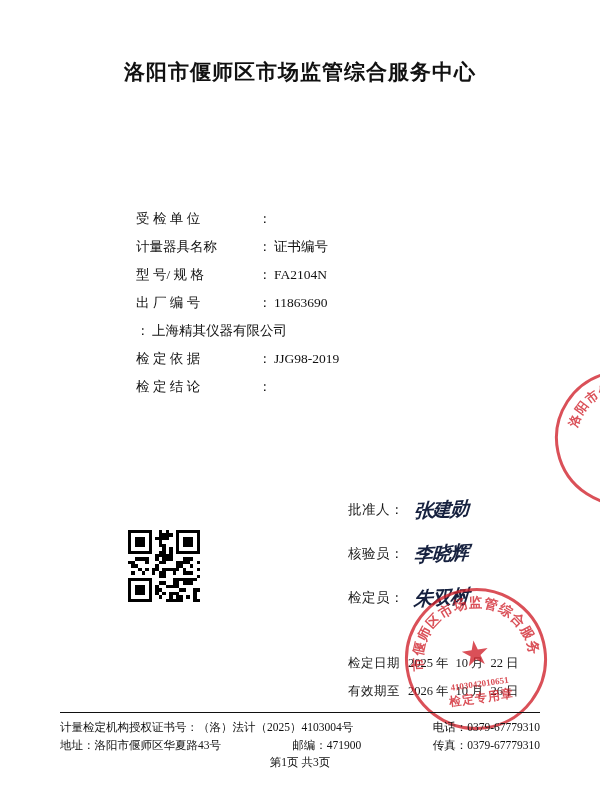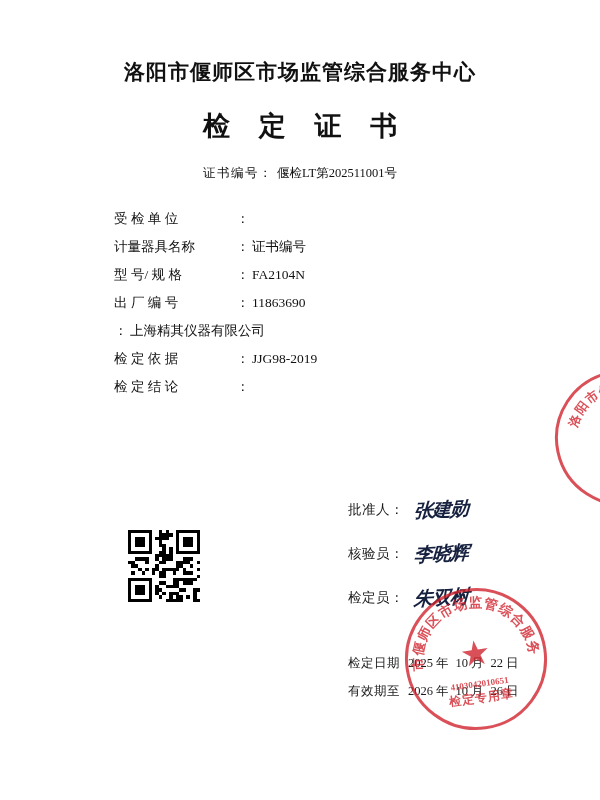--- a/index.html
+++ b/index.html
@@ -60,21 +60,21 @@
     letter-spacing: 1.5px;
   }
   .cert-no-value {
     margin-left: 4px;
   }
 
   
   .fields {
     position: absolute;
     top: 210px;
-    left: 114px;
+    left: 136px;
     width: 400px;
   }
   .field-row {
     display: flex;
     align-items: baseline;
     height: 28px;
   }
   .field-label {
     width: 122px;
     font-size: 13.5px;
@@ -256,25 +256,21 @@
     font-size: 11.5px;
     color: #111;
   }
 </style>
 </head>
 <body>
 
 <div class="page">
 
   <div class="org-title">洛阳市偃师区市场监管综合服务中心</div>
-  <div class="doc-title">检 定 证 书</div>
-
-  <div class="cert-no-row">
-    <span class="cert-no-label">证书编号：</span><span class="cert-no-value">偃检LT第202511001号</span>
-  </div>
+
 
   <div class="fields">
     <div class="field-row">
       <div class="field-label">受 检 单 位</div>
       <div class="field-colon">：</div>
     </div>
     <div class="field-row">
       <div class="field-label">计量器具名称</div>
       <div class="field-colon">：</div>
       <div class="field-value">证书编号</div>
@@ -804,15 +800,27 @@
       </defs>
       <text text-anchor="middle">
         <textPath href="#sealArc" startOffset="50%">洛阳市偃师区市场监管综合服务中心</textPath>
       </text>
       <text x="68" y="96" text-anchor="middle" style="font-size:9px;letter-spacing:0px;">4103042010651</text>
     </svg>
     <div class="seal-star">★</div>
     <div class="seal-bottom-text">检定专用章</div>
   </div>
 
-
+  <div class="footer">
+    <div class="footer-row">
+      <span class="footer-left">计量检定机构授权证书号：（洛）法计（2025）4103004号</span>
+      <span class="footer-right">电话：0379-67779310</span>
+    </div>
+    <div class="footer-row">
+      <span class="footer-left">地址：洛阳市偃师区华夏路43号</span>
+      <span class="footer-left">邮编：471900</span>
+      <span class="footer-right">传真：0379-67779310</span>
+    </div>
+  </div>
+
+  <div class="page-no">第1页 共3页</div>
 
 </div>
 
 </body></html>

